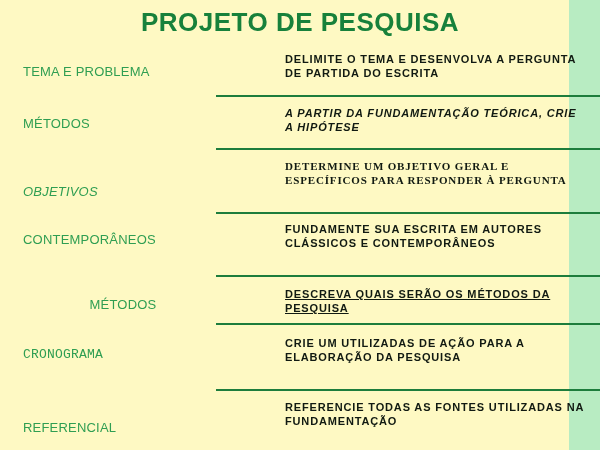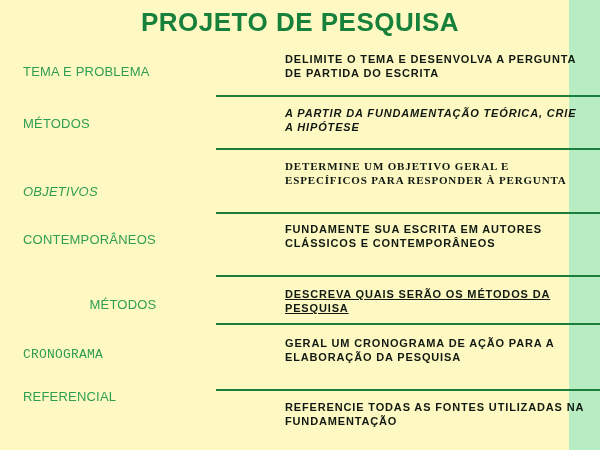--- a/index.html
+++ b/index.html
@@ -107,22 +107,22 @@
         <div class="row-desc" style="top: 180px;">FUNDAMENTE SUA ESCRITA EM AUTORES CLÁSSICOS E CONTEMPORÂNEOS</div>
         <div class="divider" style="top: 233px;"></div>
       </div>
       <div class="row">
         <div class="row-label" style="top: 251px; text-align: center;">MÉTODOS</div>
         <div class="row-desc" style="top: 245px; text-decoration: underline;">DESCREVA QUAIS SERÃO OS MÉTODOS DA PESQUISA</div>
         <div class="divider" style="top: 281px;"></div>
       </div>
       <div class="row">
         <div class="row-label" style="top: 301px; font-family: Liberation Mono, monospace;">CRONOGRAMA</div>
-        <div class="row-desc" style="top: 294px;">GERAL UM CRONOGRAMA DE AÇÃO PARA A ELABORAÇÃO DA PESQUISA</div>
+        <div class="row-desc" style="top: 294px;">CRIE UM UTILIZADAS DE AÇÃO PARA A ELABORAÇÃO DA PESQUISA</div>
         <div class="divider" style="top: 347px;"></div>
       </div>
       <div class="row">
-        <div class="row-label" style="top: 343px;">REFERENCIAL</div>
+        <div class="row-label" style="top: 374px;">REFERENCIAL</div>
         <div class="row-desc" style="top: 358px;">REFERENCIE TODAS AS FONTES UTILIZADAS NA FUNDAMENTAÇÃO</div>
       </div>
     </div>
 
 </div>
 
 </body></html>

